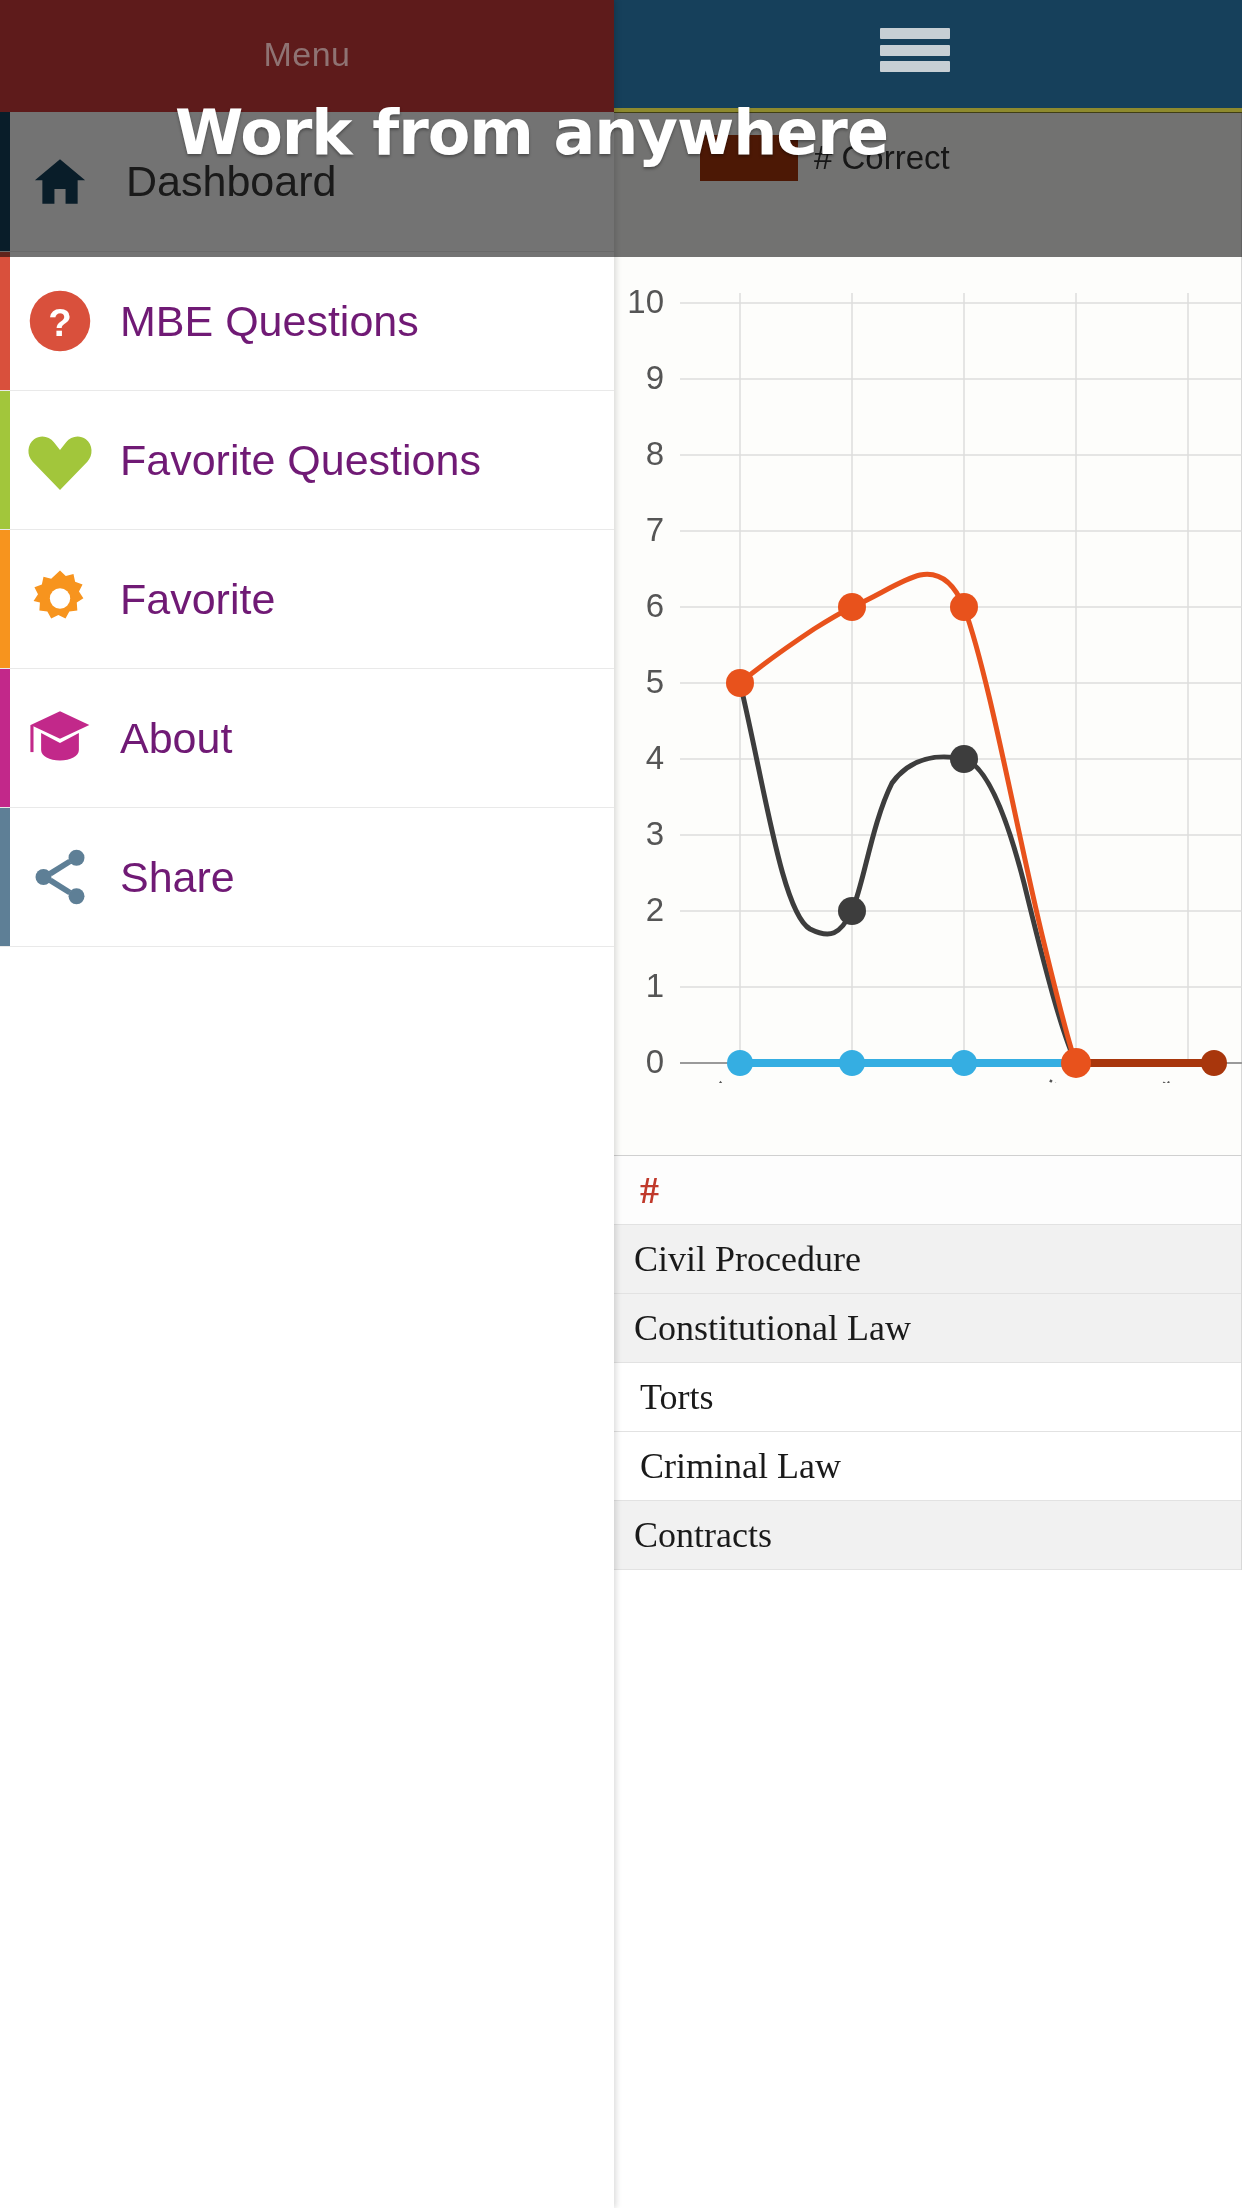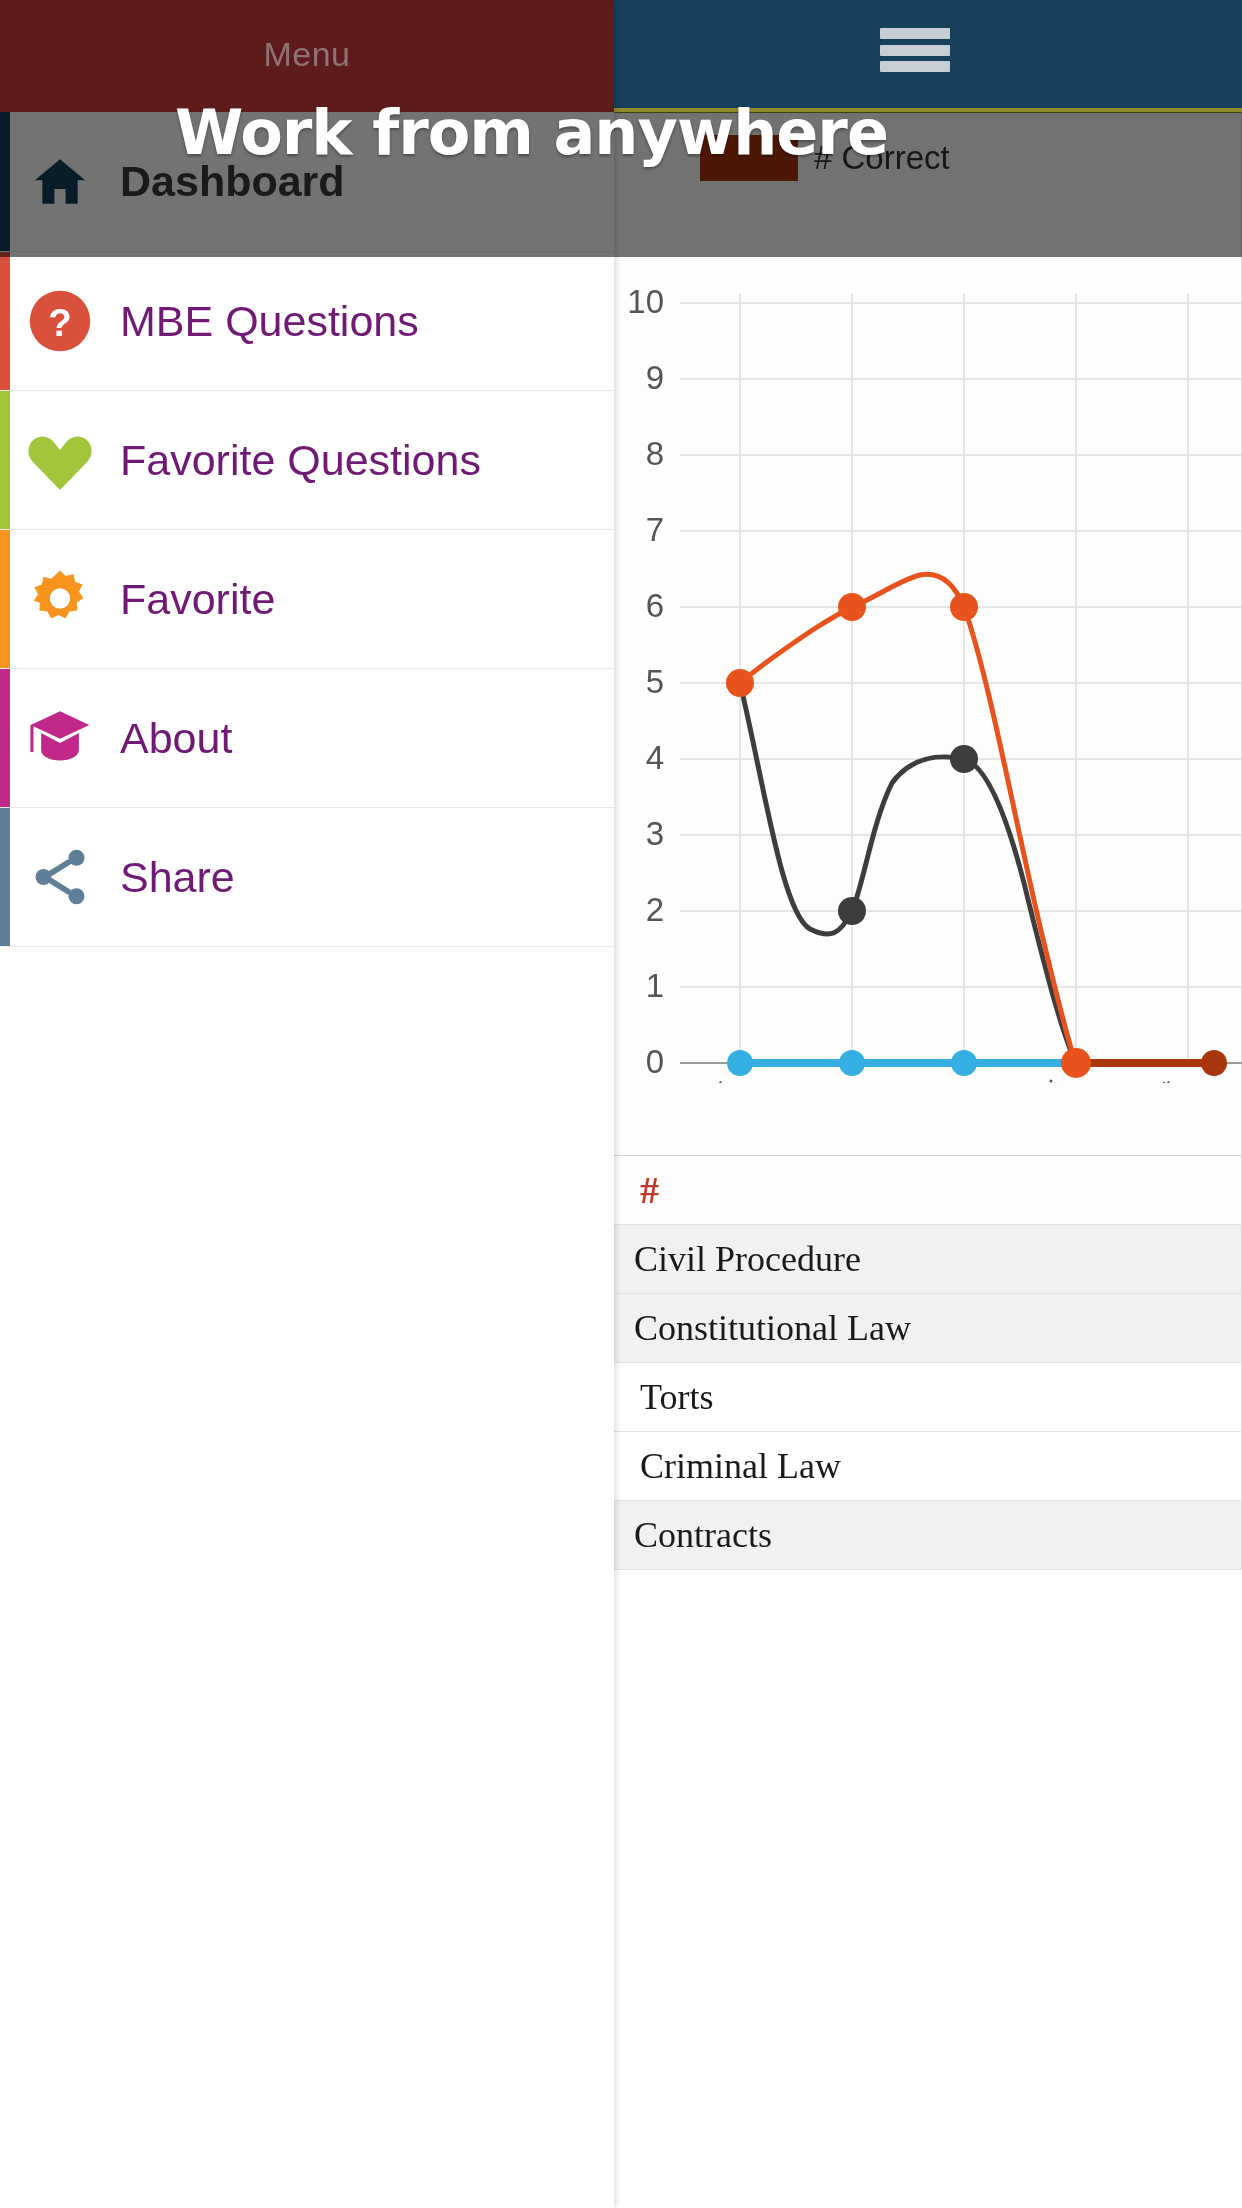--- a/index.html
+++ b/index.html
@@ -102,21 +102,21 @@
   #menu-list{position:absolute; left:0; top:252px; width:614px;}
 
   
   #dashboard-item{
     position:absolute; left:0; top:112px; width:614px; height:140px;
     display:flex; align-items:center; background:#ffffff;
     border-bottom:1px solid #e9e9e9; box-sizing:border-box;
   }
   #dashboard-item .bar{position:absolute;left:0;top:0;width:10px;height:100%;background:#16405B;}
   #dashboard-item .ico{width:120px;display:flex;align-items:center;justify-content:center;flex:0 0 120px;}
-  #dashboard-item .lbl{font-size:43px;color:#3a3a3a;font-weight:700;}
+  #dashboard-item .lbl{font-size:43px;color:#3a3a3a;font-weight:400;margin-left:6px;}
 
   
   #scrim{
     position:absolute; left:0; top:112px; width:1242px; height:145px;
     background:rgba(0,0,0,.55); z-index:20; pointer-events:none;
   }
   #promo{
     position:absolute; left:0; top:96px; width:1063px; z-index:30;
     text-align:center; pointer-events:none;
   }

